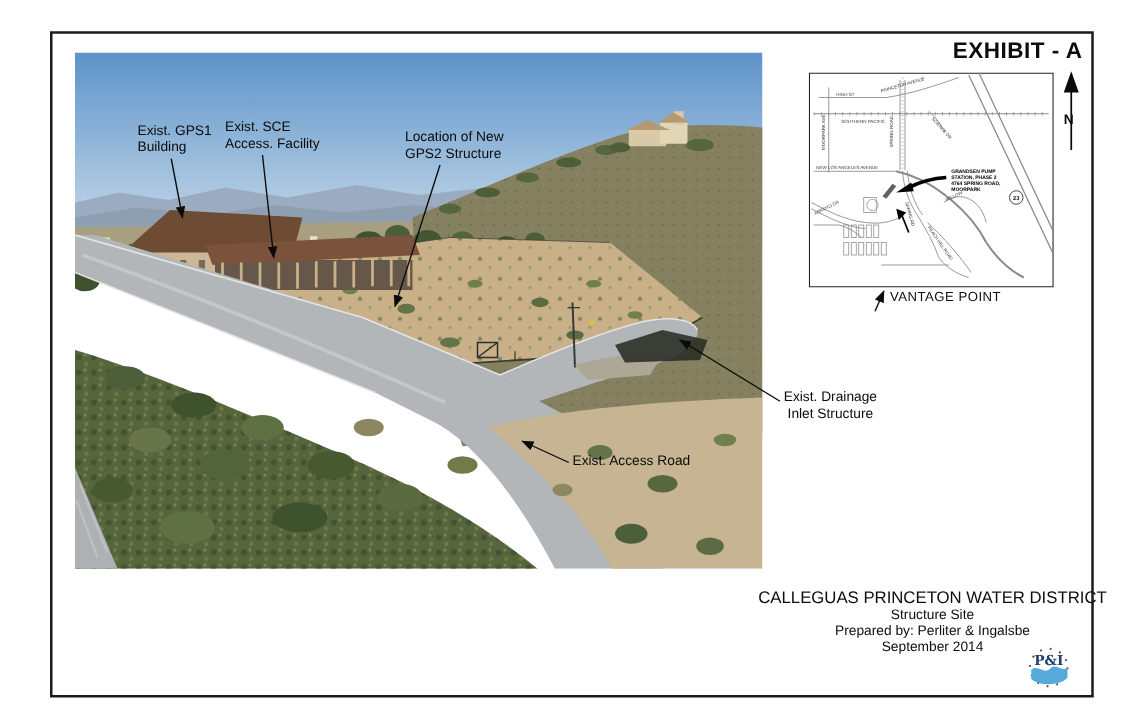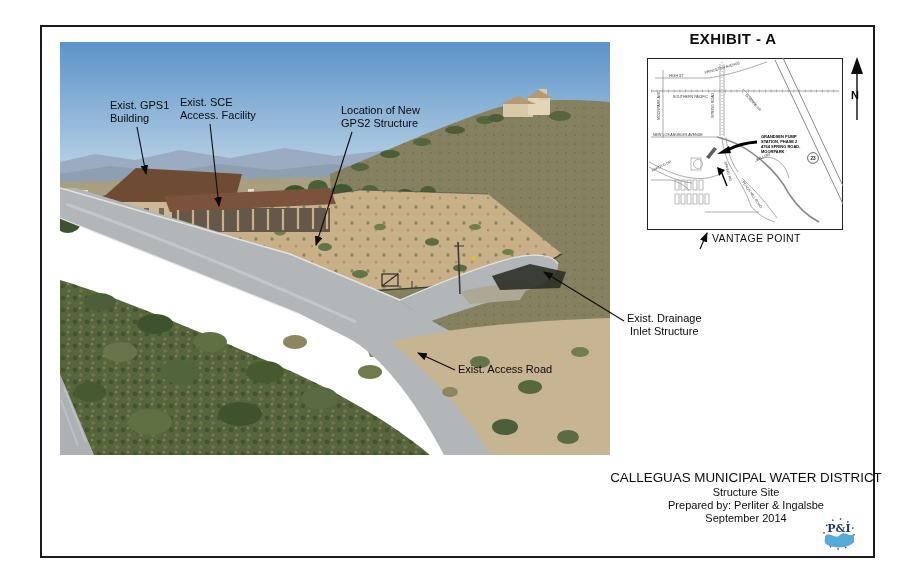--- a/index.html
+++ b/index.html
@@ -8,29 +8,29 @@
     background:#ffffff;
     font-family:"Liberation Sans", sans-serif;
     color:#0d0d0d;
   }
   .frame{
     position:absolute;left:40px;top:25px;width:835px;height:533px;
     box-sizing:border-box;border:2px solid #1b1b1b;background:#ffffff;
   }
   .exhibit-label{
     position:absolute;left:600px;top:30px;width:266px;
-    text-align:center;font-size:15px;font-weight:bold;letter-spacing:.4px;
+    text-align:right;font-size:18px;font-weight:bold;letter-spacing:.4px;
   }
   .photo-wrap{position:absolute;left:60px;top:42px;width:550px;height:413px;z-index:2;}
   .photo-wrap svg{display:block;}
   .ann{position:absolute;z-index:7;font-size:11px;line-height:13px;color:#0b0b0b;white-space:nowrap;}
   .ann span{display:block;}
   .ann-gps1{left:110px;top:99px;}
   .ann-sce{left:180px;top:96px;}
-  .ann-gps2{left:341px;top:104px;}
+  .ann-gps2{left:324px;top:104px;}
   .ann-drainage{left:627px;top:312px;text-align:center;}
   .ann-access{left:458px;top:363px;}
   .map-wrap{position:absolute;left:647px;top:58px;width:196px;height:172px;z-index:3;}
   .vantage{position:absolute;left:712px;top:232px;font-size:10.5px;letter-spacing:.4px;z-index:3;}
   .title-block{
     position:absolute;left:596px;top:470px;width:300px;text-align:center;z-index:3;
   }
   .tb1{font-size:13.4px;line-height:16px;}
   .tb2{font-size:11px;line-height:13px;}
   .logo-wrap{position:absolute;left:821px;top:516px;width:36px;height:36px;z-index:4;}
@@ -326,21 +326,21 @@
     <text x="114" y="85">STATION, PHASE 2</text>
     <text x="114" y="90">4764 SPRING ROAD,</text>
     <text x="114" y="95">MOORPARK</text>
   </g>
 </svg>
 </div>
 
 <div class="vantage">VANTAGE POINT</div>
 
 <div class="title-block">
-  <div class="tb1">CALLEGUAS MUNICIPAL WATER DISTRICT</div>
+  <div class="tb1">CALLEGUAS PRINCETON WATER DISTRICT</div>
   <div class="tb2">Structure Site</div>
   <div class="tb2">Prepared by: Perliter &amp; Ingalsbe</div>
   <div class="tb2">September 2014</div>
 </div>
 
 <div class="logo-wrap">
 <svg width="36" height="36" viewBox="0 0 36 36" xmlns="http://www.w3.org/2000/svg">
   <circle cx="18" cy="18" r="16" fill="#ffffff"></circle>
   <circle cx="18" cy="18" r="15" fill="none" stroke="#444" stroke-width="1.6" stroke-dasharray="1.4 6.5"></circle>
   <path d="M4,20 C9,15 14,24 19,19 C24,14 28,22 33,18 L33,26 C28,33 9,33 4,27 Z" style="fill:var(--logo-wave,#55aad9)"></path>

